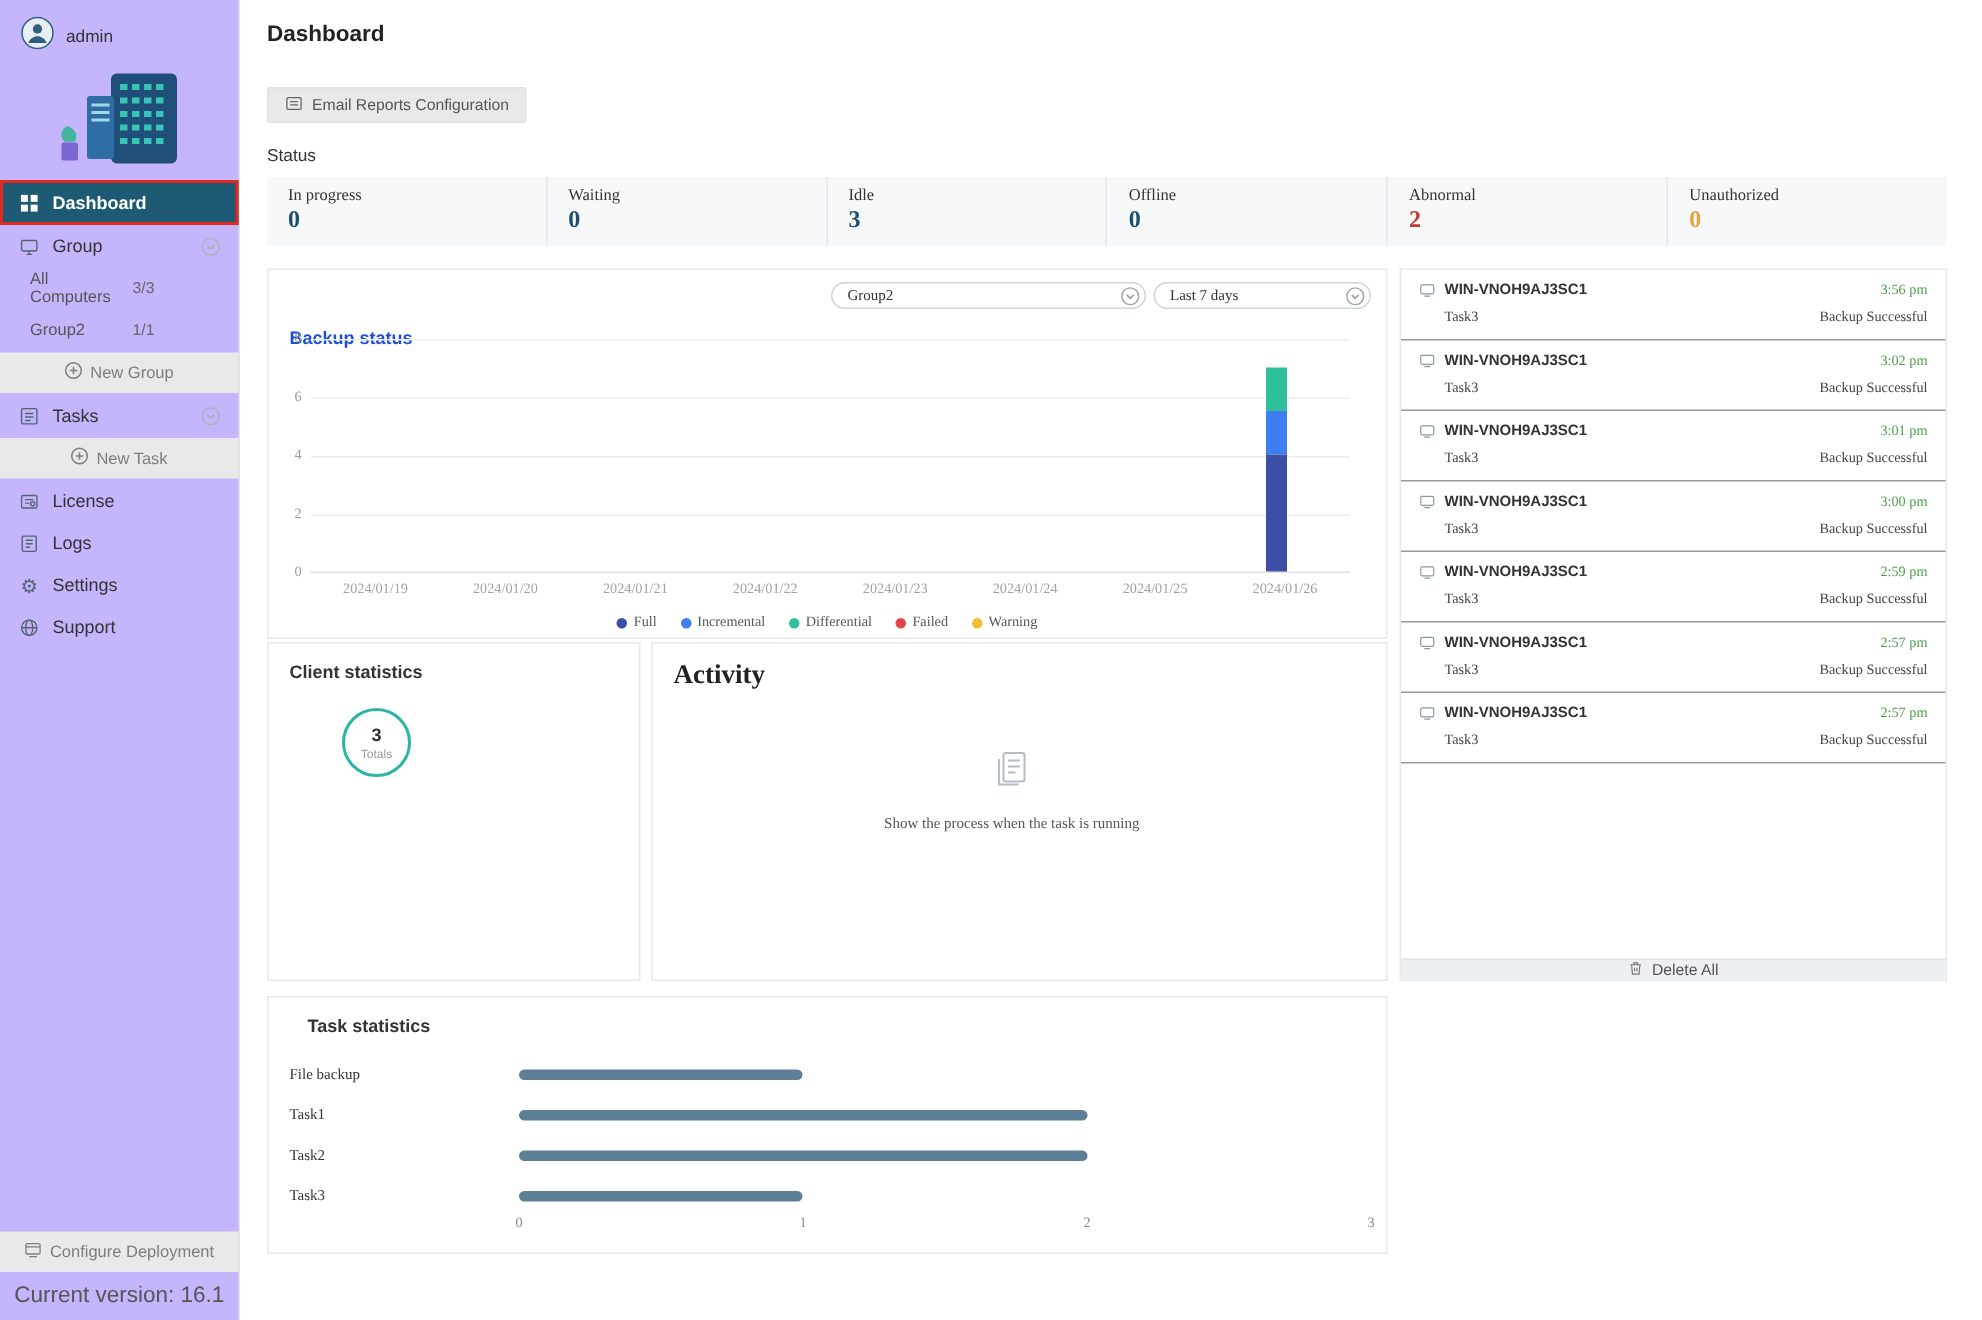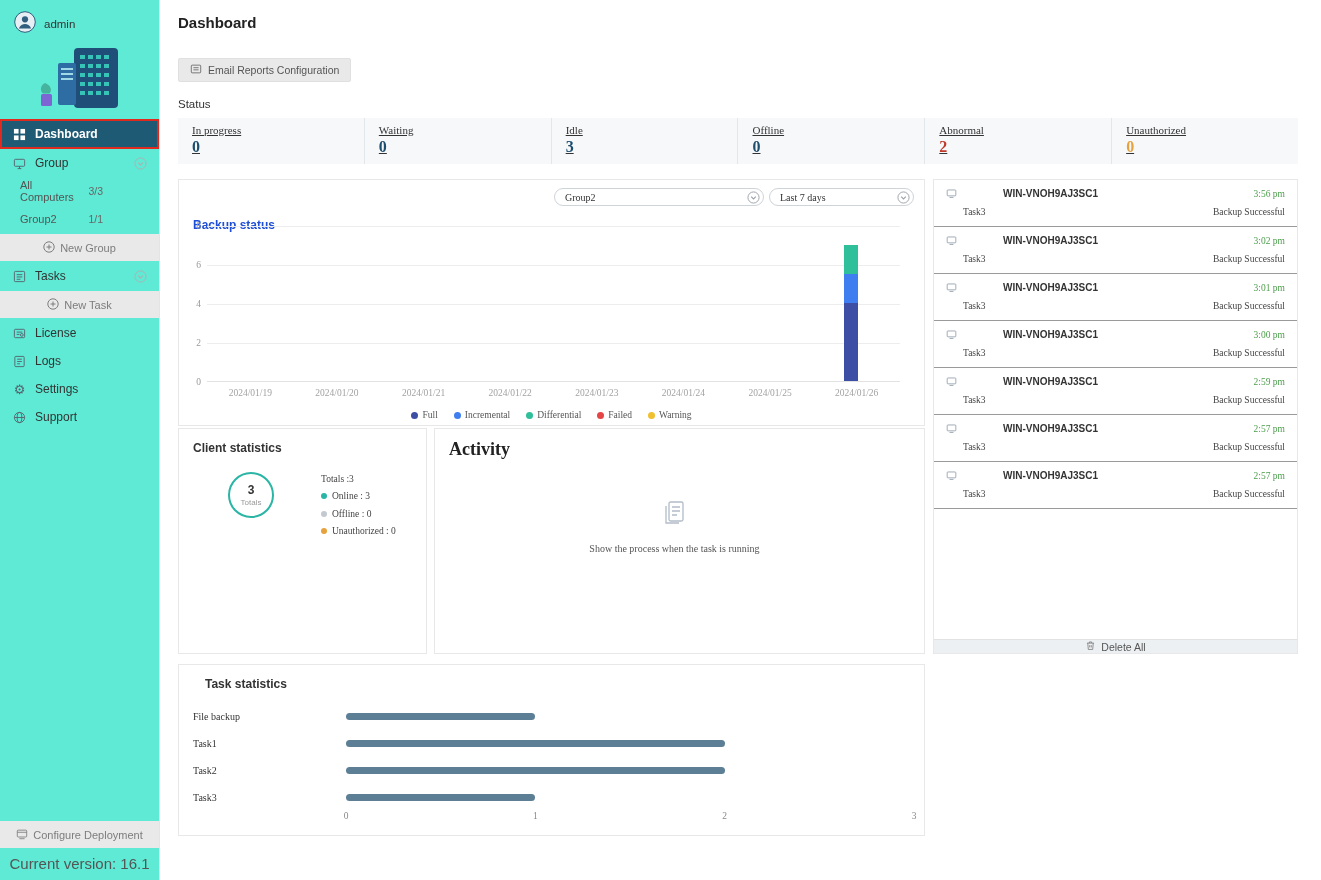--- a/index.html
+++ b/index.html
@@ -6,21 +6,21 @@
   body {
     width: 1321px; height: 880px; overflow: hidden;
     background: #fff; font-family: "Liberation Sans", sans-serif;
     color: #333;
   }
   .app { display: flex; width: 100%; height: 100%; }
 
   
   .sidebar {
     width: 160px; min-width: 160px; height: 100%;
-    background: #5eead4; border-right: 1px solid #e4e4e4;
+    background: #c4b5fd; border-right: 1px solid #e4e4e4;
     display: flex; flex-direction: column;
   }
   .admin-row { display: flex; align-items: center; gap: 8px; padding: 11px 14px 8px; cursor: pointer; }
   .admin-name { font-size: 11.5px; color: #333; }
   .illustration { display: flex; justify-content: center; padding: 2px 0 6px; }
   .nav-item {
     display: flex; align-items: center; gap: 8px; height: 28px;
     padding: 0 12px; font-size: 12px; color: #333; cursor: pointer;
   }
   .nav-item.active {
@@ -45,21 +45,21 @@
   main { flex: 1; padding: 14px 23px 0 18px; position: relative; }
   h1.page-title { font-size: 15px; color: #222; font-weight: bold; }
   .email-btn {
     margin-top: 27px; display: inline-flex; align-items: center; gap: 6px;
     background: #e9e9e9; border: 1px solid #e0e0e0; border-radius: 2px;
     height: 24px; padding: 0 11px; font-family: "Liberation Sans", sans-serif;
     font-size: 10.5px; color: #555; cursor: pointer;
   }
   .status-label { margin-top: 16px; font-size: 11.5px; color: #333; }
   .status-panel { display: flex; height: 46px; background: #f7f8fa; margin-top: 8px; }
-  .status-card { flex: 1; padding: 6px 14px; text-decoration: underline; }
+  .status-card { flex: 1; padding: 6px 14px; }
   .status-card + .status-card { border-left: 1px solid #e4e7ea; }
   .status-card-label { font-family: "Liberation Serif", serif; font-size: 11px; color: #333; }
   .status-card-value { font-family: "Liberation Serif", serif; font-size: 16px; font-weight: bold; margin-top: 2px; }
 
   .content-grid { display: flex; gap: 8px; margin-top: 15px; }
   .left-col { width: 747px; }
   .right-col { width: 365px; }
   .panel { background: #fff; border: 1px solid #e8e8e8; }
 
   
@@ -119,21 +119,21 @@
   .task-row { display: flex; align-items: center; height: 27px; }
   .task-label { width: 153px; font-family: "Liberation Serif", serif; font-size: 10px; color: #333; }
   .task-track { position: relative; width: 568px; height: 7px; }
   .task-bar { position: absolute; left: 0; top: 0; height: 7px; border-radius: 4px; background: #5d7f96; }
   .task-axis { position: absolute; left: 167px; top: 146px; width: 568px; height: 12px; }
   .task-tick { position: absolute; transform: translateX(-50%); font-family: "Liberation Serif", serif; font-size: 9.5px; color: #888; }
 
   
   .events-panel { height: 475px; display: flex; flex-direction: column; }
   .event-item { padding: 8px 12px 9px; border-bottom: 1px solid #9a9a9a; cursor: pointer; }
-  .event-row1 { display: flex; align-items: center; gap: 40px; }
+  .event-row1 { display: flex; align-items: center; }
   .pc-icon { display: inline-flex; margin-right: 6px; }
   .event-name { font-size: 10px; font-weight: bold; color: #333; }
   .event-time { margin-left: auto; font-family: "Liberation Serif", serif; font-size: 9.5px; color: #4d9e4d; }
   .event-row2 { display: flex; margin-top: 8px; padding-left: 17px; }
   .event-task { font-family: "Liberation Serif", serif; font-size: 9.5px; color: #444; }
   .event-result { margin-left: auto; font-family: "Liberation Serif", serif; font-size: 9.5px; color: #444; }
   .events-footer {
     margin-top: auto; height: 14px; background: #edf0f3; border-top: 1px solid #e2e2e2;
     display: flex; align-items: center; justify-content: center; gap: 5px;
     font-size: 10.5px; color: #555; cursor: pointer;
@@ -459,42 +459,20 @@
             </div>
         </section>
 
         <div class="stats-row">
           <section class="panel client-panel">
             <div class="client-title">Client statistics</div>
             <div class="donut">
               <span class="donut-val">3</span>
               <span class="donut-lab">Totals</span>
             </div>
-            <div class="cs-legend">
-
-                <div class="cs-row">
-
-                  <span>Totals :3</span>
-                </div>
-
-                <div class="cs-row">
-                  <span class="cs-dot" style="background: rgb(42, 181, 165);"></span>
-                  <span>Online : 3</span>
-                </div>
-
-                <div class="cs-row">
-                  <span class="cs-dot" style="background: rgb(195, 201, 208);"></span>
-                  <span>Offline : 0</span>
-                </div>
-
-                <div class="cs-row">
-                  <span class="cs-dot" style="background: rgb(230, 162, 60);"></span>
-                  <span>Unauthorized : 0</span>
-                </div>
-              </div>
           </section>
 
           <section class="panel activity-panel">
             <div class="activity-title">Activity</div>
             <div class="activity-empty">
               <span>
                 <svg width="32" height="32" viewBox="0 0 32 32" fill="none" stroke="#b3bcc7" stroke-width="1.3">
                   <rect x="10" y="5" width="14" height="19" rx="1.5"></rect>
                   <path d="M13 10h8M13 14h8M13 18h5"></path>
                   <path d="M7 9v17h13"></path>

